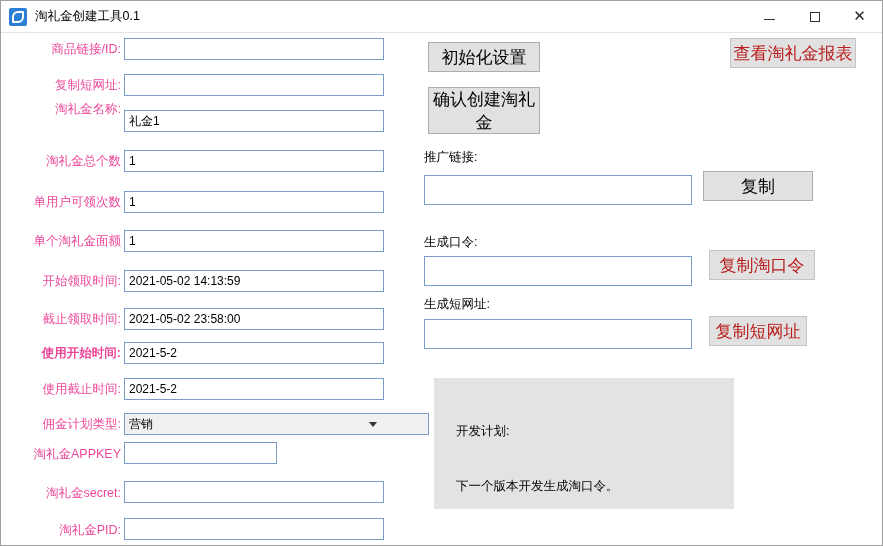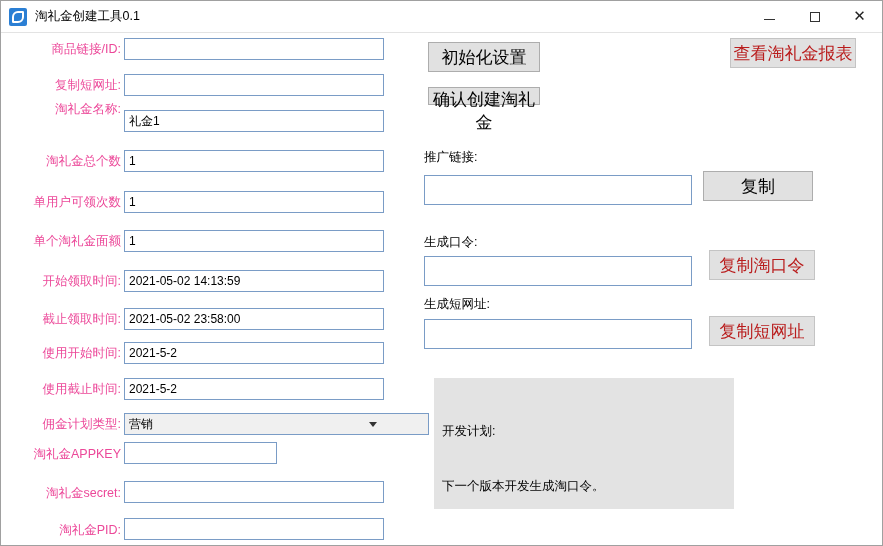--- a/index.html
+++ b/index.html
@@ -164,21 +164,21 @@
 
   
   .notes {
     position: absolute;
     box-sizing: border-box;
     background: #e3e3e3;
     border: none;
     font-family: "Liberation Sans", sans-serif;
     font-size: 12.5px;
     color: #000;
-    padding: 8px 8px;
+    padding: 8px 22px;
     line-height: 1.45;
     white-space: pre-wrap;
     overflow: hidden;
   }
 </style>
 </head>
 <body>
 
 <div id="app">
 
@@ -247,21 +247,21 @@
   </div>
   <input class="tb" style="left: 123px; top: 269px; width: 260px;" value="2021-05-02 14:13:59">
 
   <div class="form-row" style="left:8px; top:307px; width:112px;">
     <div class="label-holder">
       <div class="form-label">截止领取时间:</div>
     </div>
   </div>
   <input class="tb" style="left: 123px; top: 307px; width: 260px;" value="2021-05-02 23:58:00">
 
-  <div class="form-row" style="left:8px; top:341px; width:112px;">
+  <div class="form-row" style="left:8px; top:341px; width:112px;font-weight:bold;">
     <div class="label-holder">
       <div class="form-label">使用开始时间:</div>
     </div>
   </div>
   <input class="tb" style="left: 123px; top: 341px; width: 260px;" value="2021-5-2">
 
   <div class="form-row" style="left:8px; top:377px; width:112px;">
     <div class="label-holder">
       <div class="form-label">使用截止时间:</div>
     </div>
@@ -295,33 +295,33 @@
   <input class="tb" style="left: 123px; top: 480px; width: 260px;" value="">
 
   <div class="form-row" style="left:8px; top:518px; width:112px;">
     <div class="label-holder">
       <div class="form-label">淘礼金PID:</div>
     </div>
   </div>
   <input class="tb" style="left: 123px; top: 517px; width: 260px;" value="">
 
   <button class="btn" style="left:427px; top:41px; width:112px; height:30px;">初始化设置</button>
-  <button class="btn" style="left:427px; top:86px; width:112px; height:18px;">确认创建淘礼金</button>
+  <button class="btn" style="left:427px; top:86px; width:112px; height:47px;">确认创建淘礼金</button>
   <button class="btn disabled" style="left:729px; top:37px; width:126px; height:30px;">查看淘礼金报表</button>
 
   <div class="static-label" style="left:423px; top:148px;">推广链接:</div>
   <input class="tb" style="left: 423px; top: 174px; width: 268px; height: 30px;" value="">
   <button class="btn" style="left:702px; top:170px; width:110px; height:30px;">复制</button>
 
   <div class="static-label" style="left:423px; top:233px;">生成口令:</div>
   <input class="tb" style="left: 423px; top: 255px; width: 268px; height: 30px;" value="">
   <button class="btn disabled" style="left:708px; top:249px; width:106px; height:30px;">复制淘口令</button>
 
   <div class="static-label" style="left:423px; top:295px;">生成短网址:</div>
   <input class="tb" style="left: 423px; top: 318px; width: 268px; height: 30px;" value="">
-  <button class="btn disabled" style="left:708px; top:315px; width:106px; height:30px;">复制短网址</button>
+  <button class="btn disabled" style="left:708px; top:315px; width:98px; height:30px;">复制短网址</button>
 
   <div class="notes" style="left:433px; top:377px; width:300px; height:131px;">
     <div>开发计划:</div>
     <div>下一个版本开发生成淘口令。</div>
   </div>
 
 </div>
 
 </body></html>

